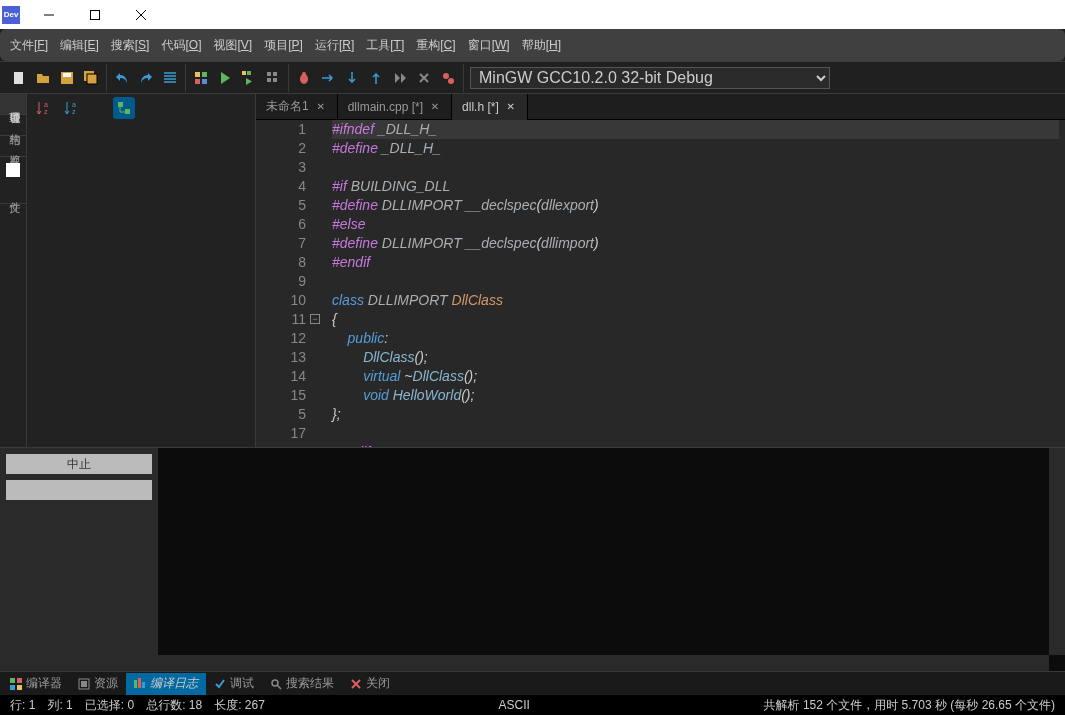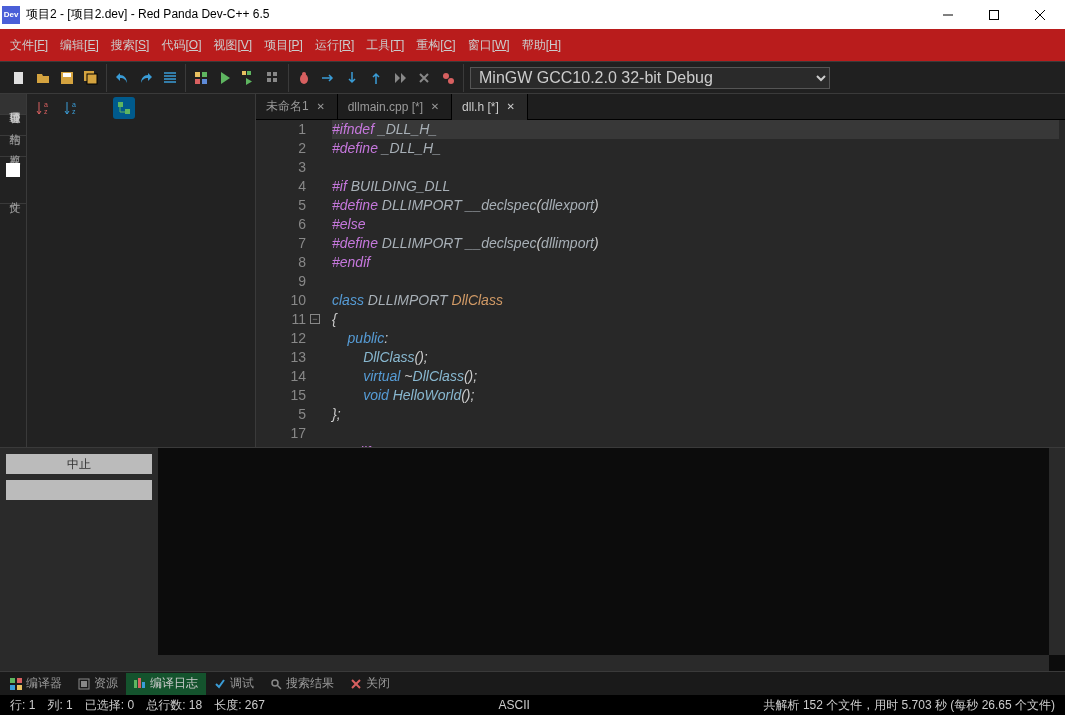--- a/index.html
+++ b/index.html
@@ -2,21 +2,21 @@
 <html><head>
 <meta charset="utf-8">
 <style>
 * { margin:0; padding:0; box-sizing:border-box; font-family:"Microsoft YaHei","Segoe UI",sans-serif; }
 body { background:#1e1e1e; width:1065px; height:715px; overflow:hidden; color:#ccc; font-size:12px; display:flex; flex-direction:column; }
 .titlebar { height:29px; background:#fff; color:#000; display:flex; align-items:center; padding:0 2px; }
 .titlebar .logo { width:18px; height:18px; background:#4a5fd8; margin-right:6px; display:flex; align-items:center; justify-content:center; color:#fff; font-size:8px; font-weight:bold; }
 .titlebar .title { flex:1; font-size:12px; }
 .titlebar .winbtns { display:flex; }
 .titlebar .winbtn { width:46px; height:29px; display:flex; align-items:center; justify-content:center; cursor:pointer; }
-.menubar { height:22px; background:#b91c1c; display:flex; align-items:center; padding:16px 4px; font-size:12px; }
+.menubar { height:22px; background:#404040; display:flex; align-items:center; padding:16px 4px; font-size:12px;border-radius:6px; }
 .menubar .mitem { padding:2px 6px; cursor:pointer; color:#ccc; }
 .menubar .mitem u { text-decoration:underline; }
 .toolbar { height:33px; background:#202020; border-top:1px solid #3a3a3a; border-bottom:1px solid #3a3a3a; display:flex; align-items:center; padding:0 4px; }
 .tgroup { display:flex; align-items:center; gap:2px; padding:0 4px; border-right:1px solid #3a3a3a; height:28px; }
 .tbtn { width:22px; height:22px; display:flex; align-items:center; justify-content:center; cursor:pointer; border-radius:2px; }
 .tbtn svg { width:16px; height:16px; }
 .compiler-select { flex:1; max-width:360px; margin-left:6px; }
 .compiler-select select { width:100%; height:22px; background:#2a2a2a; color:#ccc; border:1px solid #555; font-size:16px; padding:0 4px; }
 .body { flex:1; display:flex; overflow:hidden; }
 .sidebar { width:27px; background:#222; display:flex; flex-direction:column; border-right:1px solid #3a3a3a; }
@@ -46,32 +46,31 @@
 .kw-key { color:#569cd6; }
 .bottom { height:224px; background:#1e1e1e; border-top:1px solid #3a3a3a; display:flex; }
 .bleft { width:158px; background:#2a2a2a; display:flex; flex-direction:column; padding:6px; gap:6px; }
 .bleft .bbtn { height:20px; background:#bbb; color:#333; display:flex; align-items:center; justify-content:center; font-size:12px; cursor:pointer; }
 .bleft .bbtn.blank { background:#bbb; }
 .bright { flex:1; background:#0c0c0c; position:relative; }
 .bright .scrollv { position:absolute; right:0; top:0; bottom:16px; width:16px; background:#2a2a2a; }
 .bright .scrollh { position:absolute; left:0; right:16px; bottom:0; height:16px; background:#2a2a2a; }
 .bottomtabs { height:24px; background:#1a1a1a; border-top:1px solid #3a3a3a; display:flex; align-items:center; padding:0 2px; }
 .btab { padding:7px 8px; height:22px; display:flex; align-items:center; gap:4px; font-size:12px; cursor:pointer; color:#999; }
-.btab.active { background:#14532d; color:#ccc; }
+.btab.active { background:#0369a1; color:#ccc;font-style:italic; }
 .btab svg { width:12px; height:12px; }
 .status { height:20px; background:#000; color:#ccc; display:flex; align-items:center; font-size:12px; padding:0 4px; }
 .status .sitem { padding:16px 6px; }
 .status .spacer { flex:1; }
 </style>
 </head>
 <body>
 
 <div class="titlebar">
   <div class="logo">Dev</div>
-  <div class="title">项目2 - [项目2.dev] - Red Panda Dev-C++ 6.5</div>
   <div class="winbtns">
     <div class="winbtn">
         <svg width="10" height="10">
           <line x1="0" y1="5" x2="10" y2="5" stroke="#000" stroke-width="1"></line>
         </svg>
       </div>
     <div class="winbtn">
         <svg width="10" height="10">
           <rect x="0.5" y="0.5" width="9" height="9" fill="none" stroke="#000" stroke-width="1"></rect>
         </svg>

